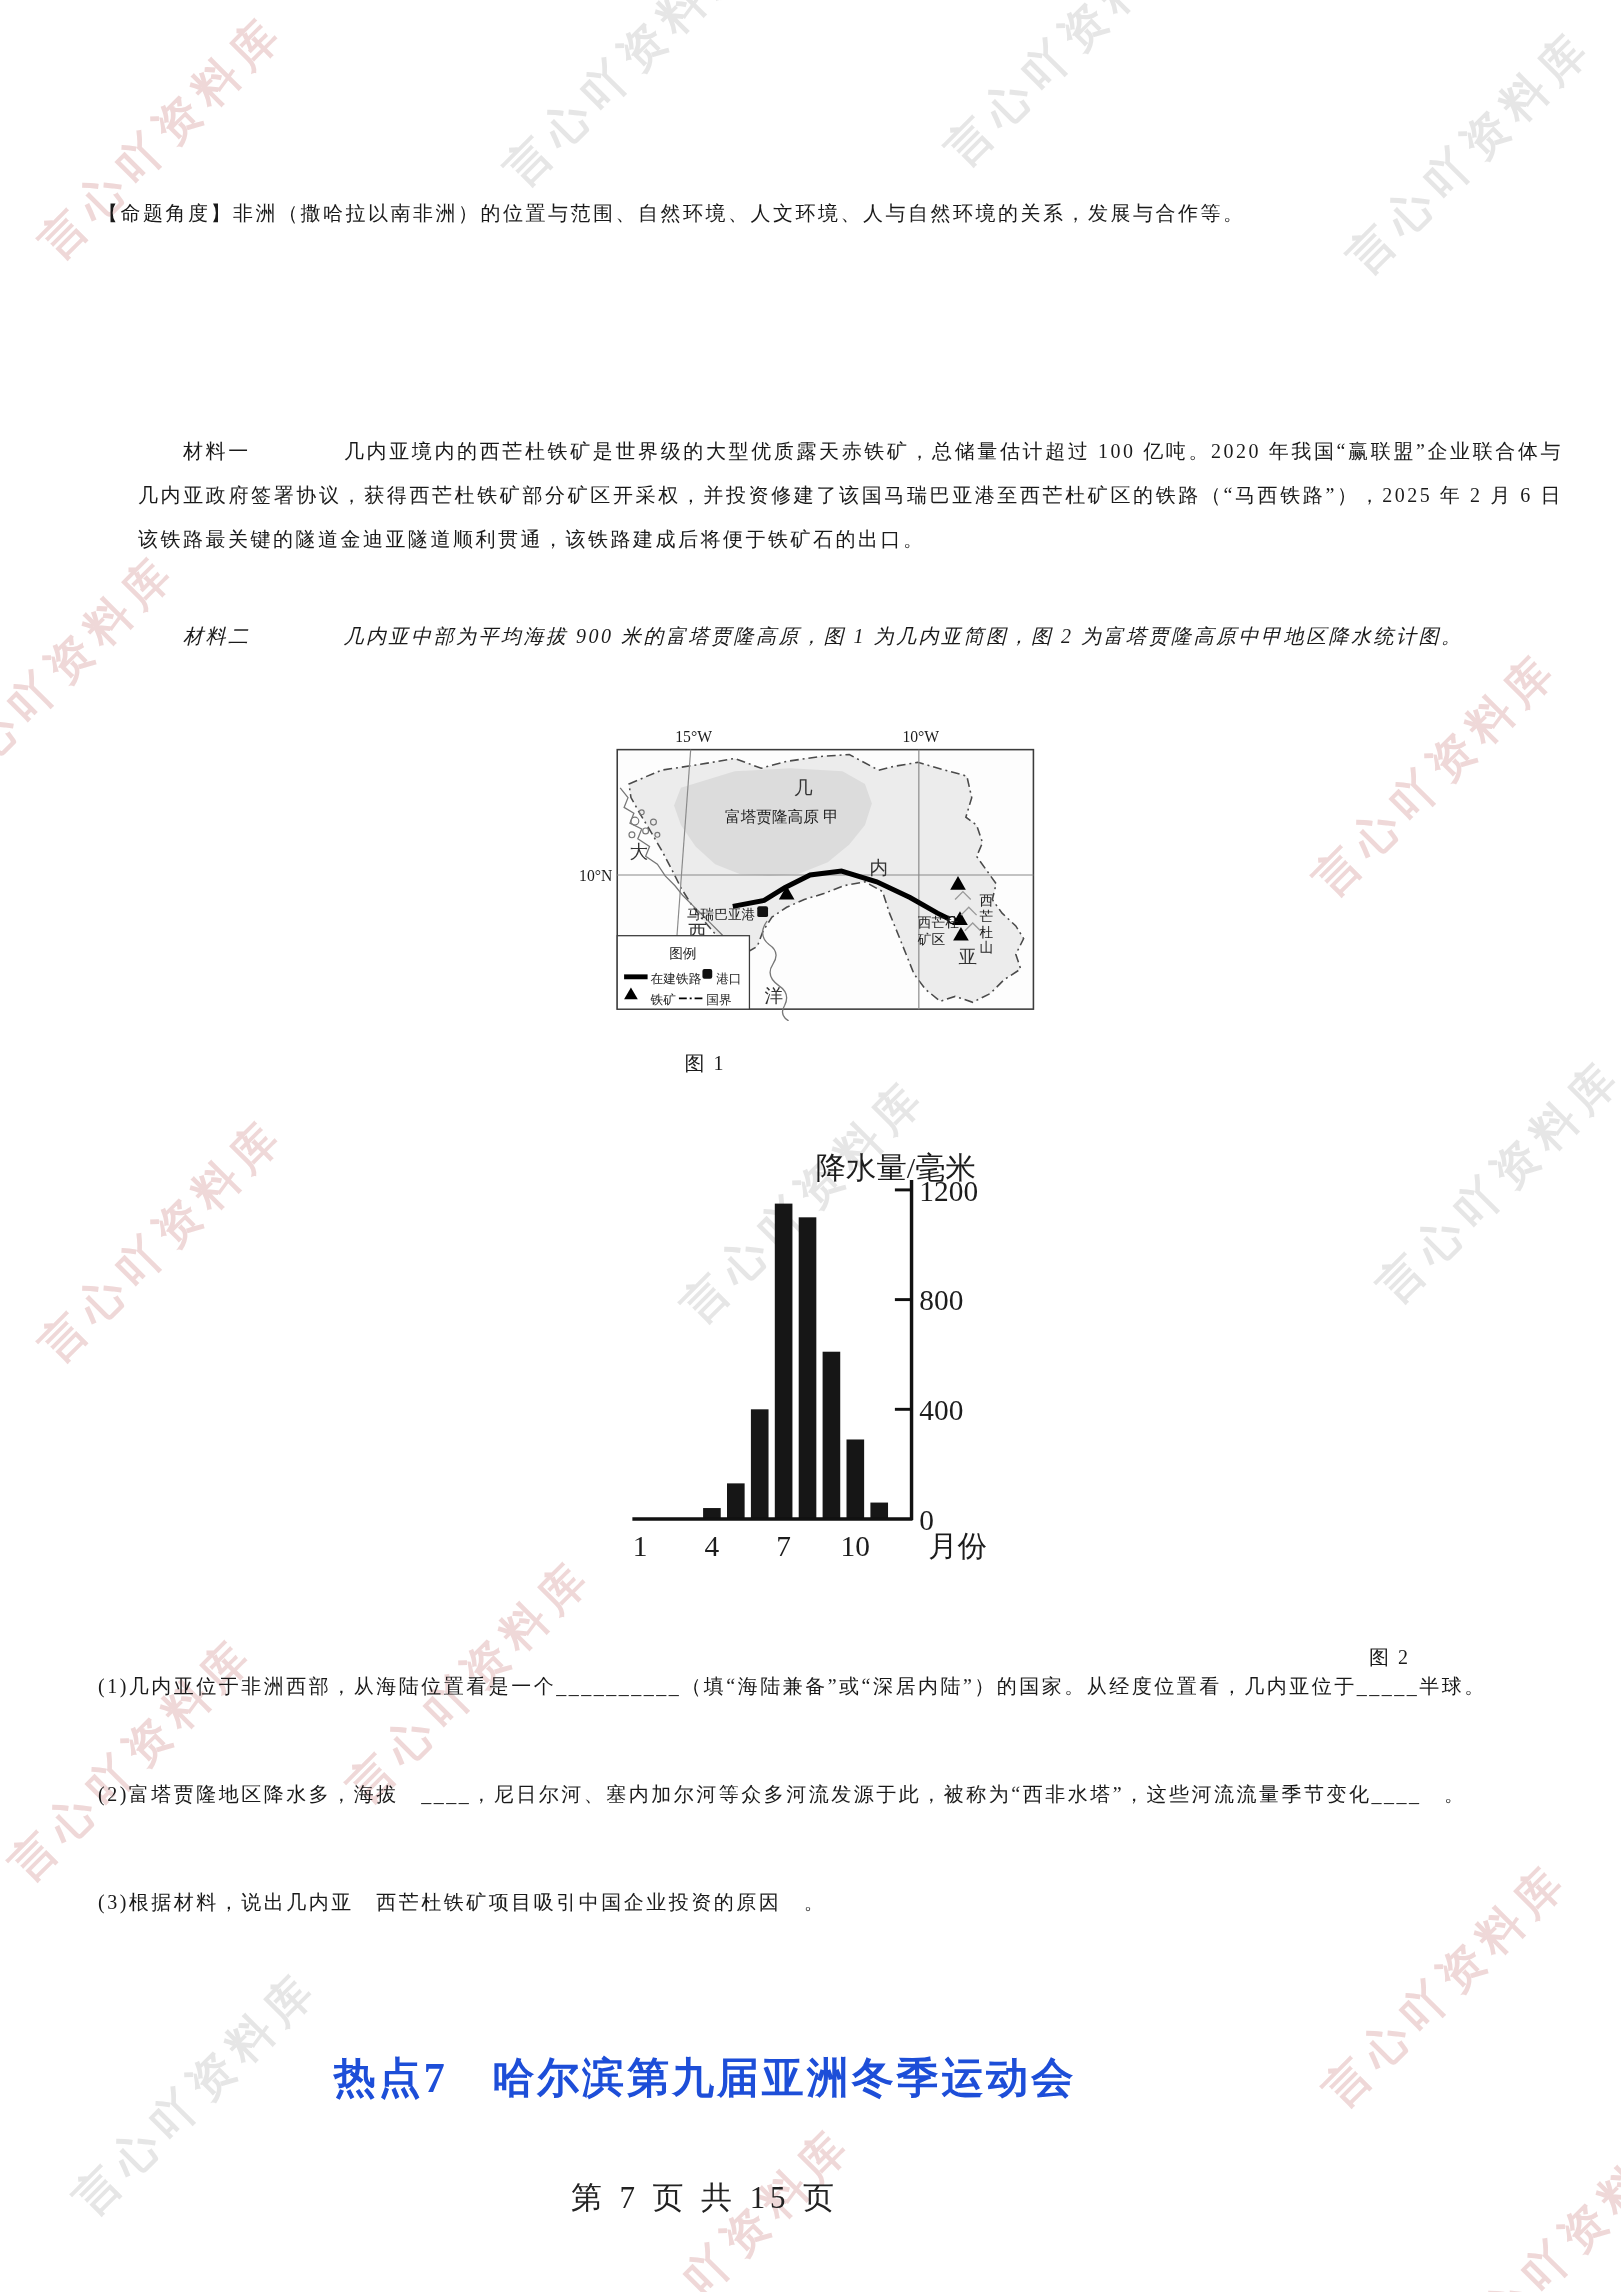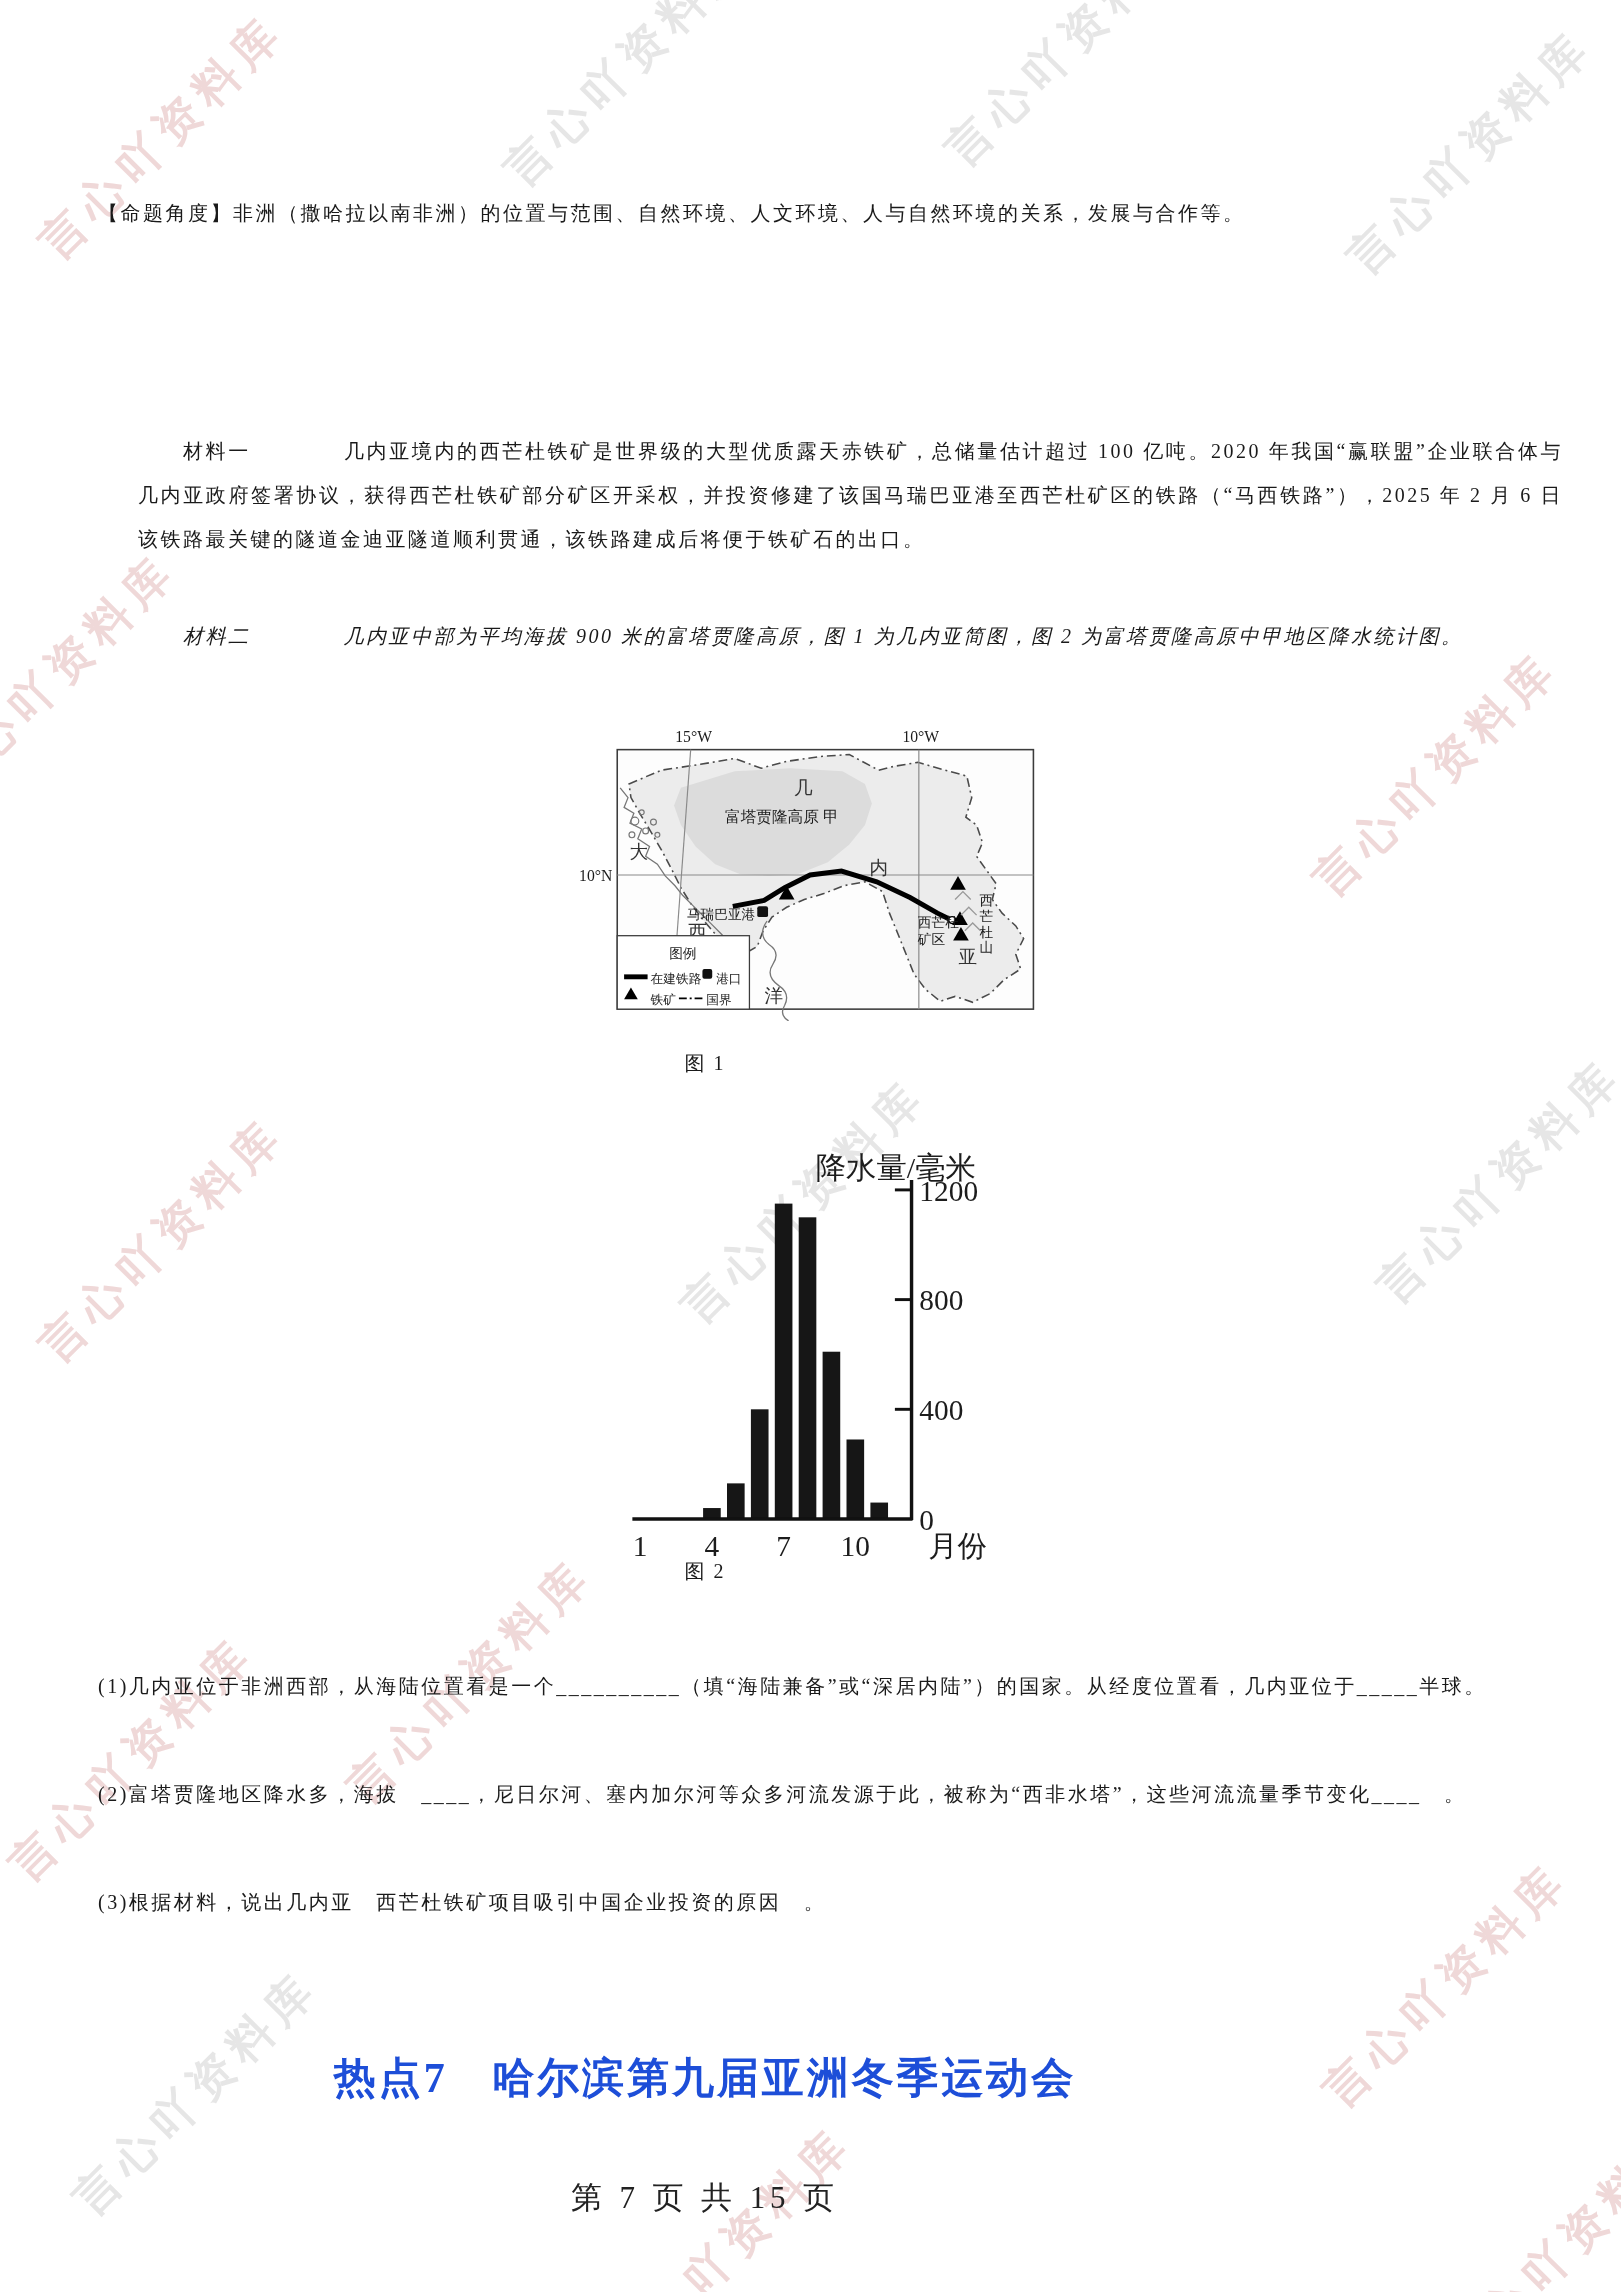--- a/index.html
+++ b/index.html
@@ -190,21 +190,21 @@
       </g>
     <g id="chart-xticks">
         <text x="53.0" y="428" text-anchor="middle" class="axis-num">1</text>
         <text x="126.2" y="428" text-anchor="middle" class="axis-num">4</text>
         <text x="199.4" y="428" text-anchor="middle" class="axis-num">7</text>
         <text x="272.6" y="428" text-anchor="middle" class="axis-num">10</text>
       </g>
     <text x="347" y="428" text-anchor="start" class="axis-num">月份</text>
   </svg>
 
-  <div class="para center" style="top:1549px;">
+  <div class="para center" style="top:1635px;text-align:right;">
     <span>图 2</span>
   </div>
 
   <div class="para" style="top:1664px;">
     <span>(1)几内亚位于非洲西部，从海陆位置看是一个__________（填“海陆兼备”或“深居内陆”）的国家。从经度位置看，几内亚位于_____半球。</span>
   </div>
   <div class="para" style="top:1772px;">
     <span>(2)富塔贾隆地区降水多，海拔　____，尼日尔河、塞内加尔河等众多河流发源于此，被称为“西非水塔”，这些河流流量季节变化____　。</span>
   </div>
   <div class="para" style="top:1880px;">

